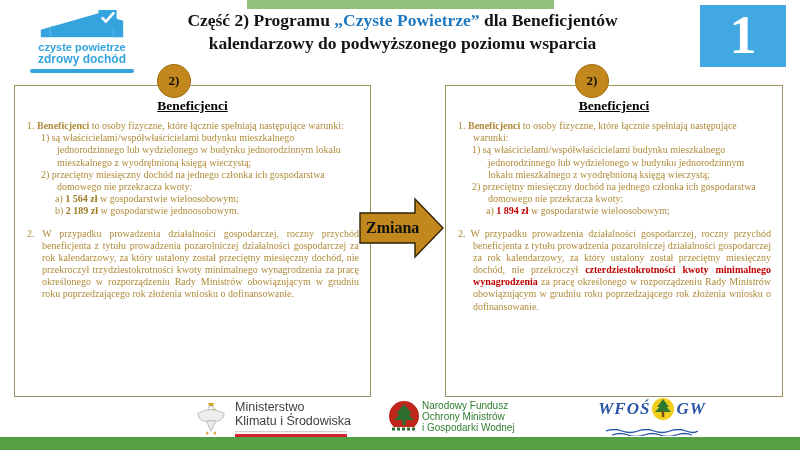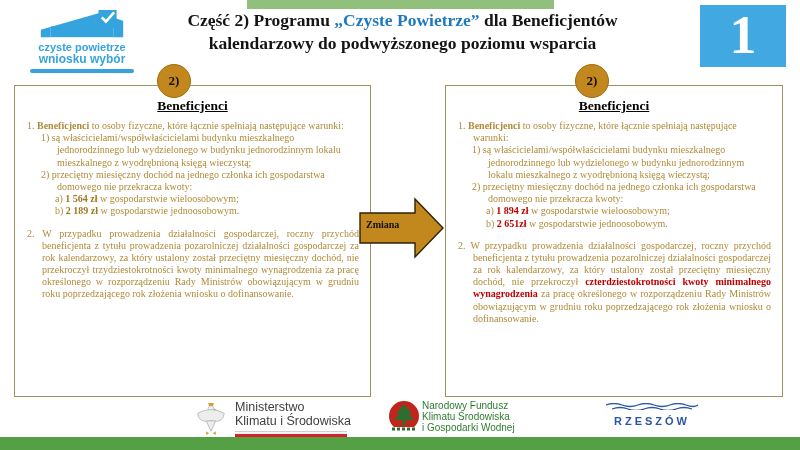--- a/index.html
+++ b/index.html
@@ -42,21 +42,21 @@
   .li.main{padding-left:15px;text-indent:-15px;}
   .li.sub{padding-left:30px;text-indent:-16px;}
   .li.amt{padding-left:42px;text-indent:-14px;}
   .li.item2{margin-top:10px;text-align:justify;padding-left:15px;text-indent:-15px;}
   .amt b{color:#9d7a22;}
   .panel.right .amt b{color:#c00000;}
   .panel.right .hl{color:#c00000;font-weight:bold;}
 
   
   .arrow{position:absolute;left:359px;top:197px;width:85px;height:63px;}
-  .arrow-label{position:absolute;left:7px;top:22px;font-weight:bold;font-size:10px;color:#101010;}
+  .arrow-label{position:absolute;left:7px;top:22px;font-weight:bold;font-size:16px;color:#101010;}
 
   
   .footer-logo{position:absolute;display:flex;align-items:flex-start;}
   .ministry{left:194px;top:400px;align-items:center;}
   .min-text{margin-left:7px;font-family:"Liberation Sans",sans-serif;font-size:12.5px;
             color:#3e3e40;line-height:1.12;}
   .flag{margin-top:3px;width:112px;height:6px;}
   .flag .w{height:2px;background:#f4f4f4;border-top:1px solid #cfcfcf;}
   .flag .r{height:3px;background:#d3212d;}
 
@@ -80,21 +80,21 @@
   <div class="top-bar"></div>
 
   <div class="cp-logo">
     <svg width="84" height="28" viewBox="0 0 100 34">
       <polygon points="0,33 0,24 70,4 100,13 100,33 88,33 88,22 12,22 12,33" fill="#35a3dd"></polygon>
       <rect x="70" y="0" width="22" height="18" fill="#35a3dd"></rect>
       <polyline points="74,9 79,14 89,3" fill="none" stroke="#ffffff" stroke-width="3.2"></polyline>
       <rect x="12" y="20" width="76" height="13" fill="#35a3dd"></rect>
     </svg>
     <div class="l1">czyste powietrze</div>
-    <div class="l2">wniosku wybór</div>
+    <div class="l2">zdrowy dochód</div>
     <div class="cp-bar"></div>
   </div>
 
   <div class="title">
     <span>Część 2) Programu </span><span class="blue">„Czyste Powietrze”</span><span> dla Beneficjentów</span><br>
     <span>kalendarzowy do podwyższonego poziomu wsparcia</span>
   </div>
 
   <div class="num-box">1</div>
 
@@ -148,24 +148,20 @@
         <span>1)</span>
         <span>są właścicielami/współwłaścicielami budynku mieszkalnego jednorodzinnego lub wydzielonego w budynku jednorodzinnym lokalu mieszkalnego z wyodrębnioną księgą wieczystą;</span>
       </div>
       <div class="li sub">
         <span>2)</span>
         <span>przeciętny miesięczny dochód na jednego członka ich gospodarstwa domowego nie przekracza kwoty:</span>
       </div>
       <div class="li amt">
         <span>a)</span>
         <b>1 894 zł</b><span> w gospodarstwie wieloosobowym;</span>
-      </div>
-      <div class="li amt">
-        <span>b)</span>
-        <b>2 651zł</b><span> w gospodarstwie jednoosobowym.</span>
       </div>
       <div class="li item2">
         <span>2.</span>
         <span>W przypadku prowadzenia działalności gospodarczej, roczny przychód beneficjenta z tytułu prowadzenia pozarolniczej działalności gospodarczej za rok kalendarzowy, za który ustalony został przeciętny miesięczny dochód, nie przekroczył </span><span class="hl">czterdziestokrotności kwoty minimalnego wynagrodzenia</span><span> za pracę określonego w rozporządzeniu Rady Ministrów obowiązującym w grudniu roku poprzedzającego rok złożenia wniosku o dofinansowanie.</span>
       </div>
     </div>
   </section>
 
   <div class="footer-logo ministry">
     <svg width="34" height="36" viewBox="0 0 36 38">
@@ -195,26 +191,36 @@
       <rect x="16.3" y="20" width="3.4" height="6" fill="#2d6e2f"></rect>
       <rect x="5" y="28" width="26" height="4" fill="#ffffff"></rect>
       <rect x="6" y="28.5" width="3" height="3" fill="#2d6e2f"></rect>
       <rect x="11" y="28.5" width="3" height="3" fill="#2d6e2f"></rect>
       <rect x="16" y="28.5" width="3" height="3" fill="#2d6e2f"></rect>
       <rect x="21" y="28.5" width="3" height="3" fill="#2d6e2f"></rect>
       <rect x="26" y="28.5" width="3" height="3" fill="#2d6e2f"></rect>
     </svg>
     <div class="nfos-text">
       <div>Narodowy Fundusz</div>
-      <div>Klimatu Środowiska</div>
+      <div>Ochrony Ministrów</div>
       <div>i Gospodarki Wodnej</div>
     </div>
   </div>
 
   <div class="footer-logo wfos">
+    <div class="wfos-row">
+      <span class="wfos-name">WFOŚ</span>
+      <svg class="wfos-circle" width="24" height="24" viewBox="0 0 24 24">
+        <circle cx="12" cy="12" r="11" fill="#f2cf1d"></circle>
+        <polygon points="12,2 6,10 18,10" fill="#2d7a2d"></polygon>
+        <polygon points="12,6 4,15 20,15" fill="#2d7a2d"></polygon>
+        <rect x="10.8" y="14" width="2.4" height="6" fill="#7a4a1d"></rect>
+      </svg>
+      <span class="wfos-name">GW</span>
+    </div>
     <svg width="92" height="7" viewBox="0 0 92 7">
       <path d="M0,2 Q8,-1 16,2 T32,2 T48,2 T64,2 T80,2 T92,2" fill="none" stroke="#2a56a5" stroke-width="1.3"></path>
       <path d="M6,6 Q14,3 22,6 T38,6 T54,6 T70,6 T86,6" fill="none" stroke="#2a56a5" stroke-width="1.3"></path>
     </svg>
     <div class="wfos-city">RZESZÓW</div>
   </div>
 
   <div class="bottom-bar"></div>
 </div>
 

